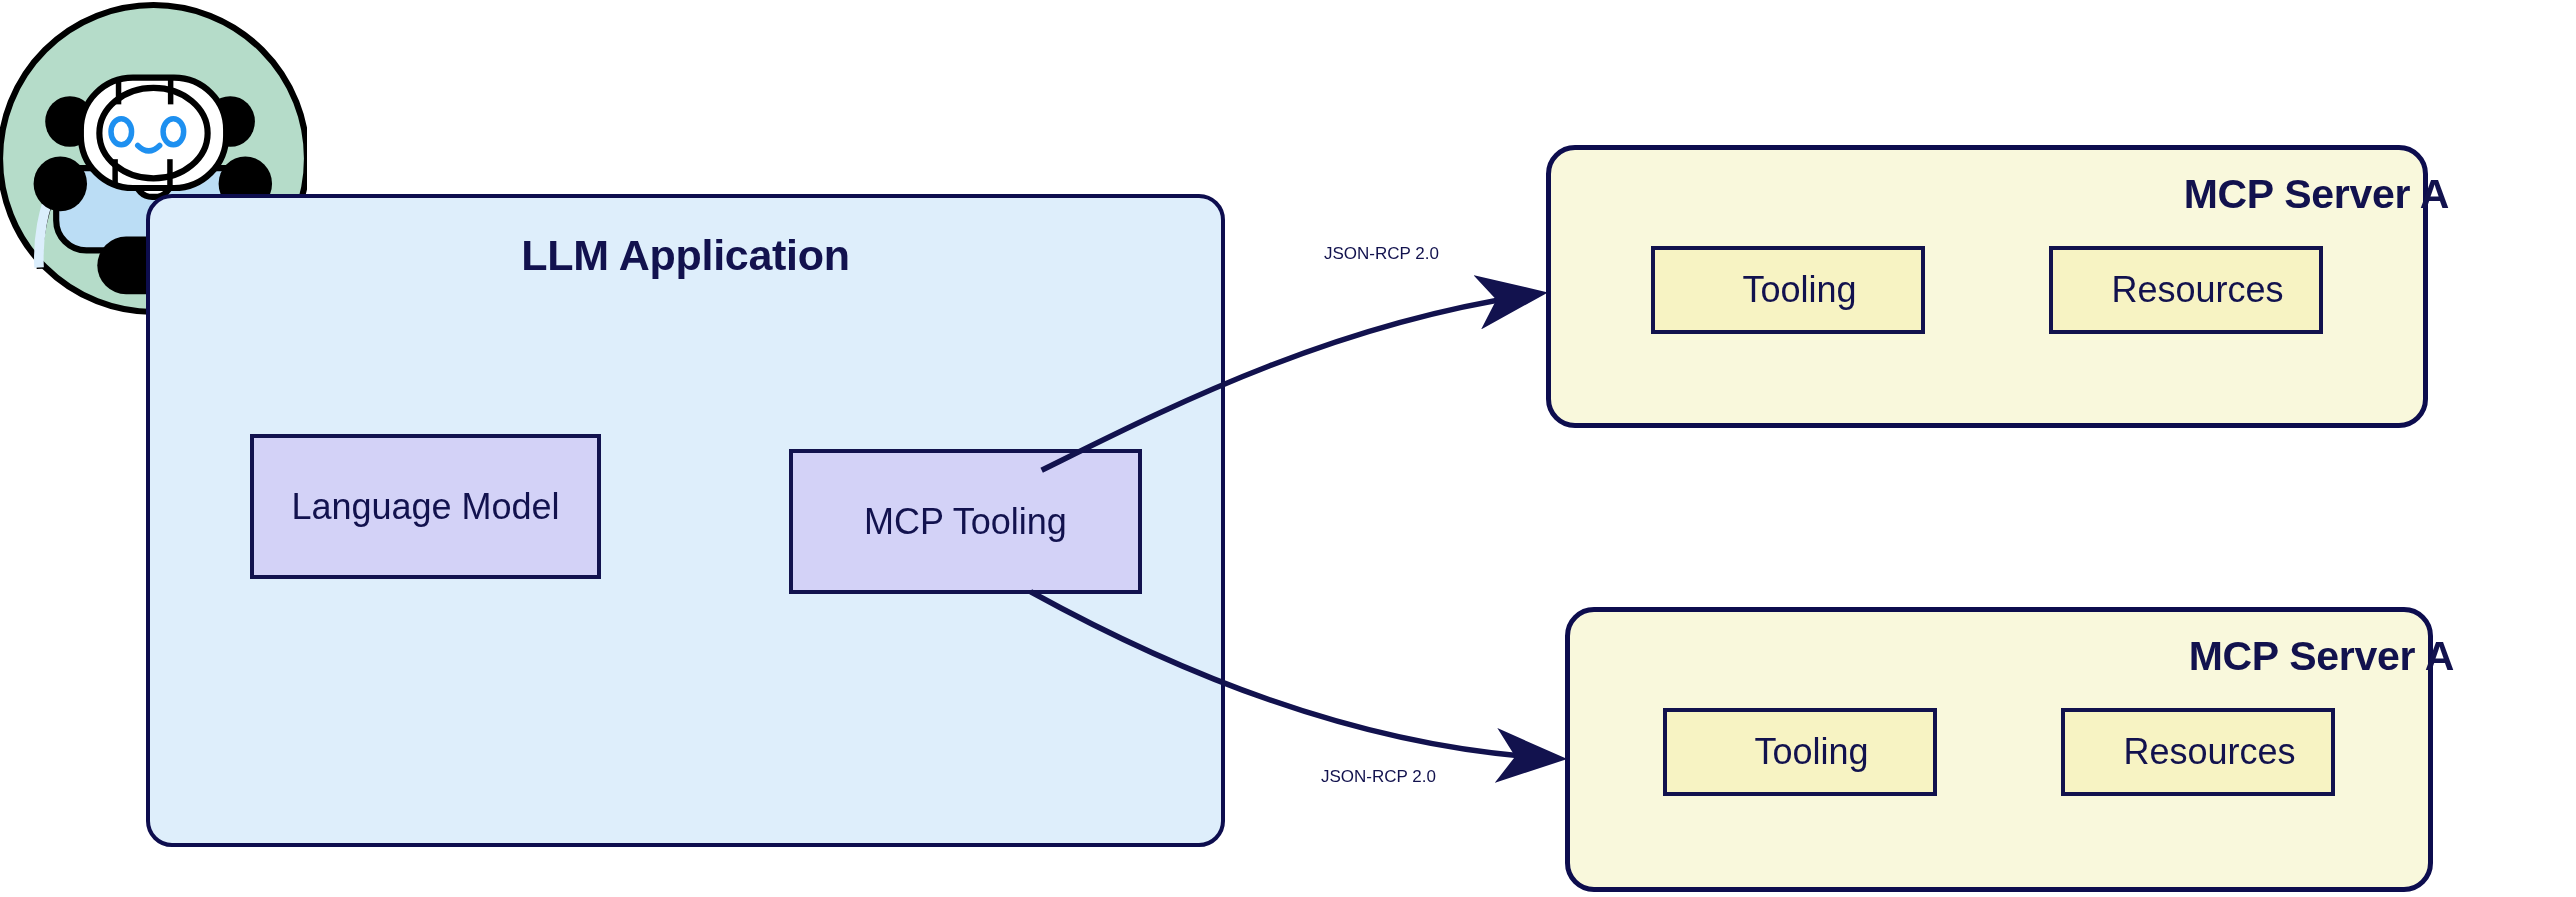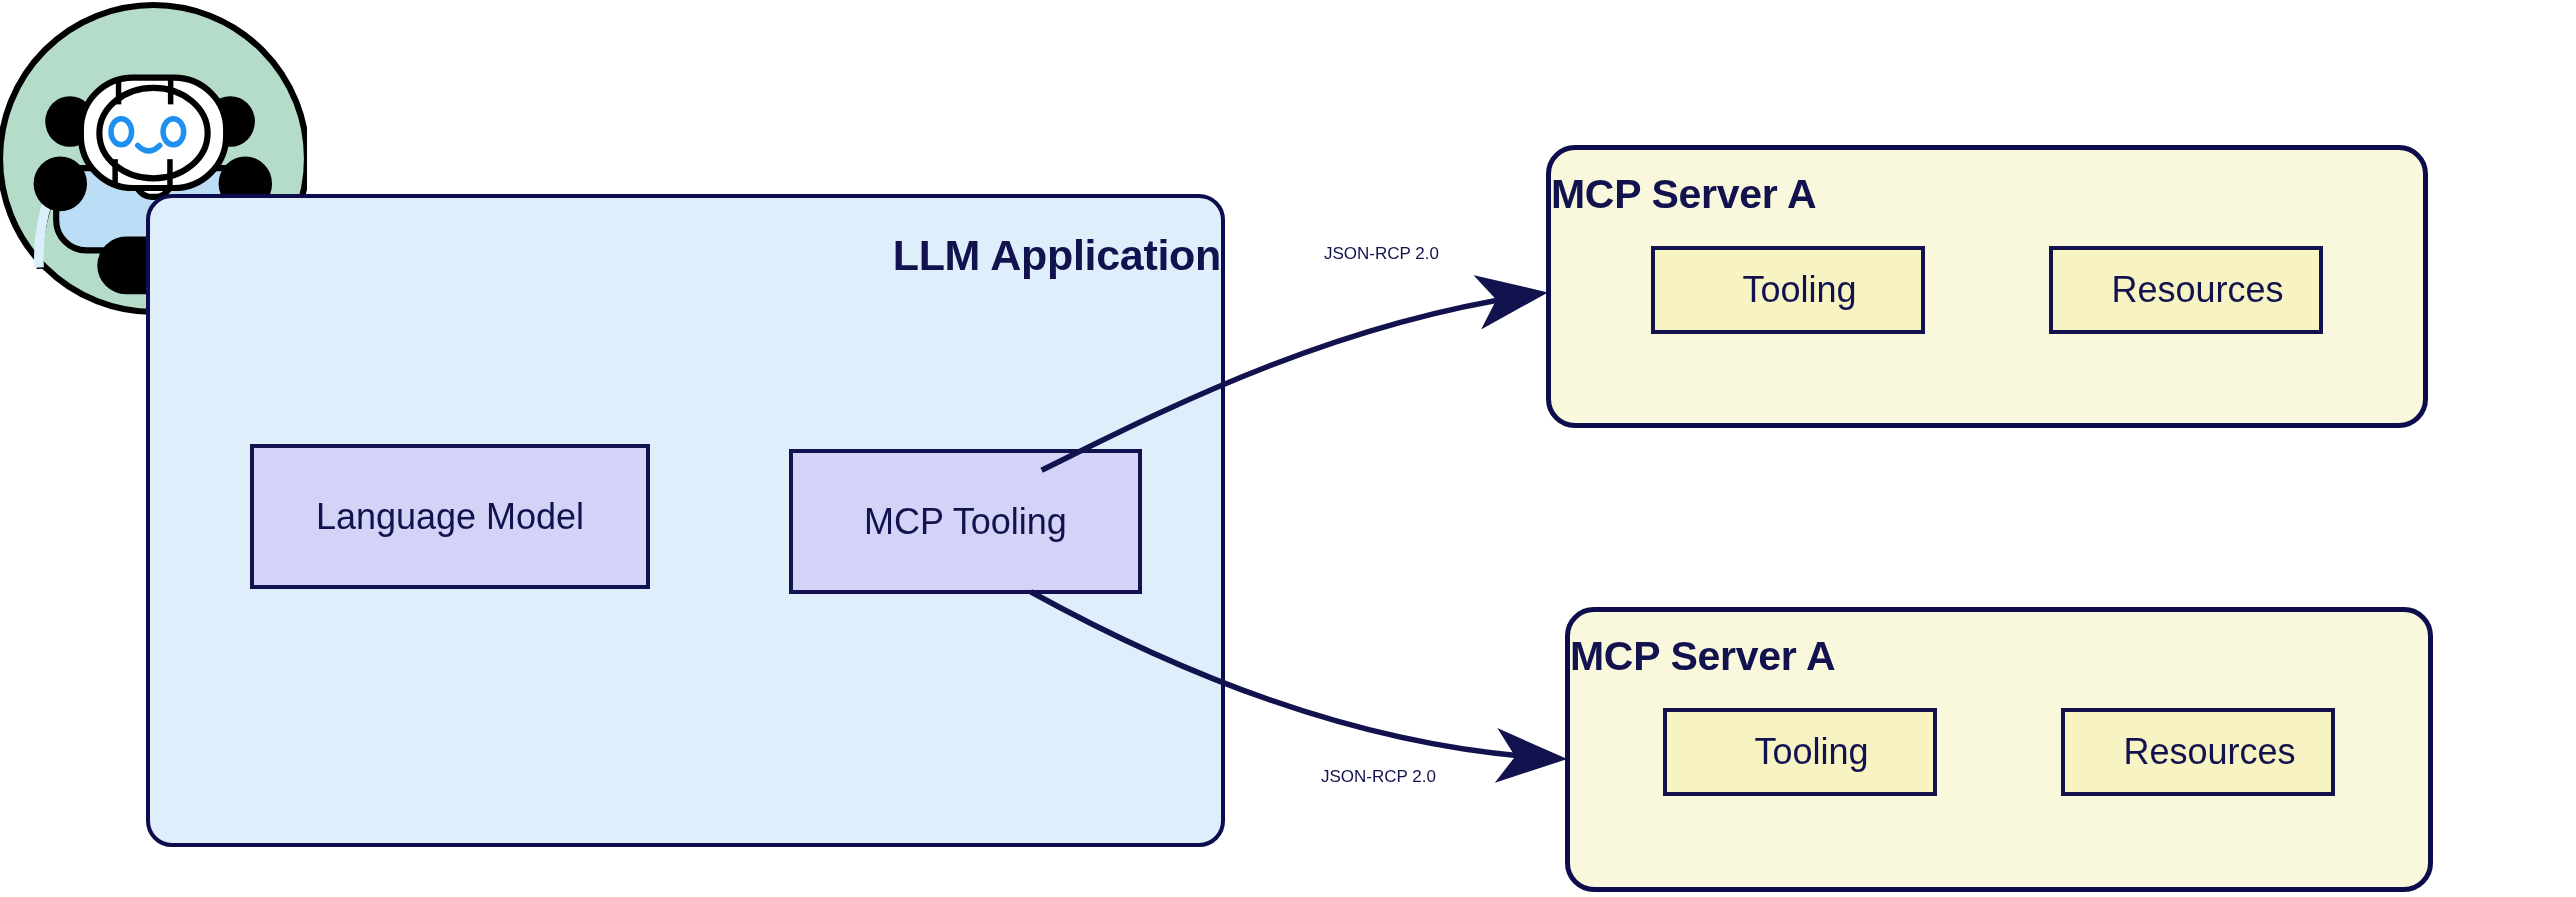--- a/index.html
+++ b/index.html
@@ -10,42 +10,42 @@
 
   .node{position:absolute;box-sizing:border-box;display:flex;align-items:center;justify-content:center;}
 
   
   #llm-app{
     left:146px;top:194px;width:1079px;height:653px;
     background:#deeefb;border:4.8px solid #0d0d4e;border-radius:26px;
     display:block;
   }
   #llm-app-title{
-    position:absolute;left:0;top:33px;width:100%;text-align:right;
+    position:absolute;left:0;top:33px;width:100%;text-align:center;
     font-size:43px;font-weight:bold;color:#12124e;letter-spacing:-0.3px;
   }
 
   
   .inner-purple{
     background:#d3d2f7;border:4.8px solid #12124e;
     font-size:36px;color:#12124e;
   }
-  #language-model-box{left:250px;top:444px;width:400px;height:145px;}
+  #language-model-box{left:250px;top:434px;width:351px;height:145px;}
   #mcp-client-box{left:789px;top:449px;width:353px;height:145px;}
 
   
   .server-box{
     background:#f9f8dc;border:5.5px solid #0d0d4e;border-radius:29px;
     display:block;
   }
   #server-a-top{left:1546px;top:145px;width:882px;height:283px;}
   #server-a-bottom{left:1565px;top:607px;width:868px;height:285px;}
   .server-title{
-    position:absolute;left:0;top:20.6px;width:100%;text-align:left;
-    font-size:41px;font-weight:bold;color:#12124e;letter-spacing:-0.3px;
+    position:absolute;left:0;top:20.6px;width:100%;text-align:right;
+    font-size:41px;font-weight:bold;color:#12124e;letter-spacing:-0.3px;padding-left:26px;
   }
   .server-inner-row{
     position:absolute;left:0;top:96px;width:100%;
     display:flex;justify-content:center;gap:124px;
   }
   .inner-yellow{
     width:274px;height:88px;background:#f7f3c3;border:4.8px solid #12124e;
     display:flex;align-items:center;justify-content:center;
     font-size:36px;color:#12124e;box-sizing:border-box;padding-left:23px;
   }

